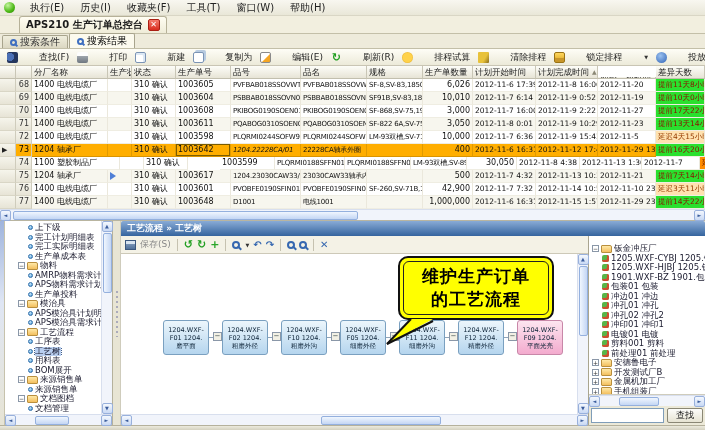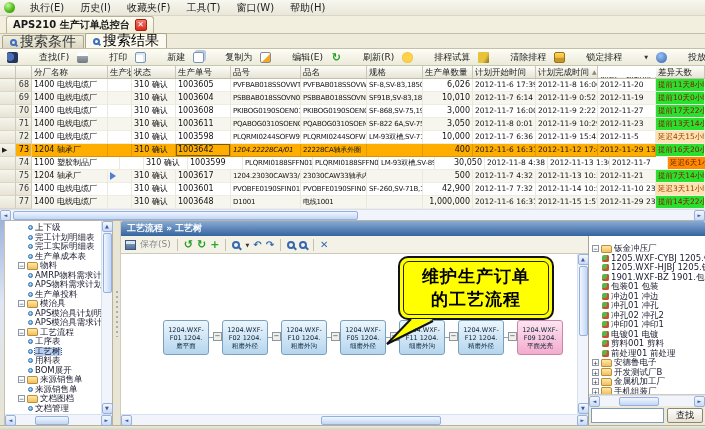--- a/index.html
+++ b/index.html
@@ -6,27 +6,27 @@
   html,body{width:705px;height:430px;overflow:hidden}
   body{font-family:"DejaVu Sans","Liberation Sans",sans-serif;font-size:9px;color:#111;background:#ece9d8;position:relative}
   #app{position:absolute;inset:0;display:flex;flex-direction:column}
 
   
   .menubar{height:16px;flex:none;display:flex;align-items:center;background:linear-gradient(#f8f7f0,#e9e7d8);border-bottom:1px solid #d9d6c5;padding-left:4px}
   .menu-sphere{width:11px;height:11px;border-radius:50%;background:radial-gradient(circle at 35% 30%,#c4f59e,#4bb814 60%,#2e8406);margin-right:7px;flex:none}
   .menu-item{padding:1px 8px;font-size:10px;color:#222}
 
   
-  .doctabbar{height:18px;flex:none;background:#f2efdf;border-bottom:1px solid #c3bfa8;display:flex;align-items:flex-end;padding-left:6px}
+  .doctabbar{height:18px;flex:none;background:#f2efdf;border-bottom:1px solid #c3bfa8;display:flex;align-items:flex-end;padding-left:19px}
   .doctab{height:17px;display:flex;align-items:center;gap:5px;padding:0 6px;background:linear-gradient(#fffdf2,#efecd8);border:1px solid #b6b198;border-bottom:none;border-radius:3px 3px 0 0;font-weight:bold;font-size:10px;color:#1a1a1a}
   .close-box{width:12px;height:12px;border-radius:2px;background:linear-gradient(#f47b6d,#d92c1e);border:1px solid #a91e12;color:#fff;font-size:8px;line-height:10px;text-align:center;font-weight:bold}
 
   
   .subtabbar{height:15px;flex:none;background:#eeebdb;display:flex;align-items:flex-end;padding-left:2px;border-bottom:1px solid #c3bfa8}
-  .subtab{height:13px;display:flex;align-items:center;gap:3px;padding:0 7px;font-size:14px;border:1px solid #a8a48d;border-bottom:none;border-radius:2px 2px 0 0;background:linear-gradient(#f0eedd,#dbd7c2);color:#333;margin-right:1px}
+  .subtab{height:13px;display:flex;align-items:center;gap:3px;padding:0 7px;font-size:10px;border:1px solid #a8a48d;border-bottom:none;border-radius:2px 2px 0 0;background:linear-gradient(#f0eedd,#dbd7c2);color:#333;margin-right:1px}
   .subtab.active{background:#fcfaee;height:15px;color:#000}
   .mini-mag{width:7px;height:7px;border:2px solid #3f6fc0;border-radius:50%;position:relative;flex:none}
   .mini-mag::after{content:'';position:absolute;width:4px;height:2px;background:#3f6fc0;right:-3px;bottom:-2px;transform:rotate(45deg)}
 
   
   .toolbar{height:17px;flex:none;background:linear-gradient(#fefdf6,#ecead9);border-bottom:1px solid #c9c5b4;display:flex;align-items:center;padding:0 3px;font-size:9px;white-space:nowrap}
   .tbtn{display:flex;align-items:center;gap:21px;padding:1px 4px;color:#1c1c1c}
   .ticon{width:11px;height:11px;border-radius:2px;flex:none}
   .i-find{background:radial-gradient(circle at 30% 45%,#4a6fb5 40%,#24365e 42%),radial-gradient(circle at 70% 45%,#4a6fb5 40%,#24365e 42%);background-color:#24365e}
   .i-print{background:linear-gradient(#fdfdfd 35%,#9fa6ad 36%,#6f7780)}
@@ -354,21 +354,21 @@
           <div class="g-cell c-finish" style="width: 62px;">2012-11-12 17:41</div>
           <div class="g-cell c-expect" style="width: 58px;">2012-11-29 13:47</div>
           <div class="g-cell c-diff diff-early" style="width: 49px;">提前16天20小时</div>
         </div>
         <div class="g-row">
           <div class="g-cell rowhead marker" style="width: 16px;"></div>
           <div class="g-cell rowhead num" style="width: 16px;">74</div>
           <div class="g-cell c-factory" style="width: 88px;">1100 塑胶制品厂</div>
           <div class="g-cell c-pstatus" style="width: 24px;"></div>
           <div class="g-cell c-status" style="width: 44px;">310 确认</div>
-          <div class="g-cell c-order" style="width: 55px;">1003599</div>
+          <div class="g-cell c-order" style="width: 55px; margin-left: 32px;">1003599</div>
           <div class="g-cell c-pn" style="width: 70px;">PLQRMI0188SFFN01202</div>
           <div class="g-cell c-name" style="width: 66px;">PLQRMI0188SFFN01202</div>
           <div class="g-cell c-spec" style="width: 56px;">LM-93双槽,SV-89,...</div>
           <div class="g-cell c-qty" style="width: 50px;">30,050</div>
           <div class="g-cell c-start" style="width: 63px;">2012-11-8 4:38</div>
           <div class="g-cell c-finish" style="width: 62px;">2012-11-13 1:30</div>
           <div class="g-cell c-expect" style="width: 58px;">2012-11-7</div>
           <div class="g-cell c-diff diff-late-strong" style="width: 49px;">延迟6天1小时</div>
         </div>
         <div class="g-row alt">

